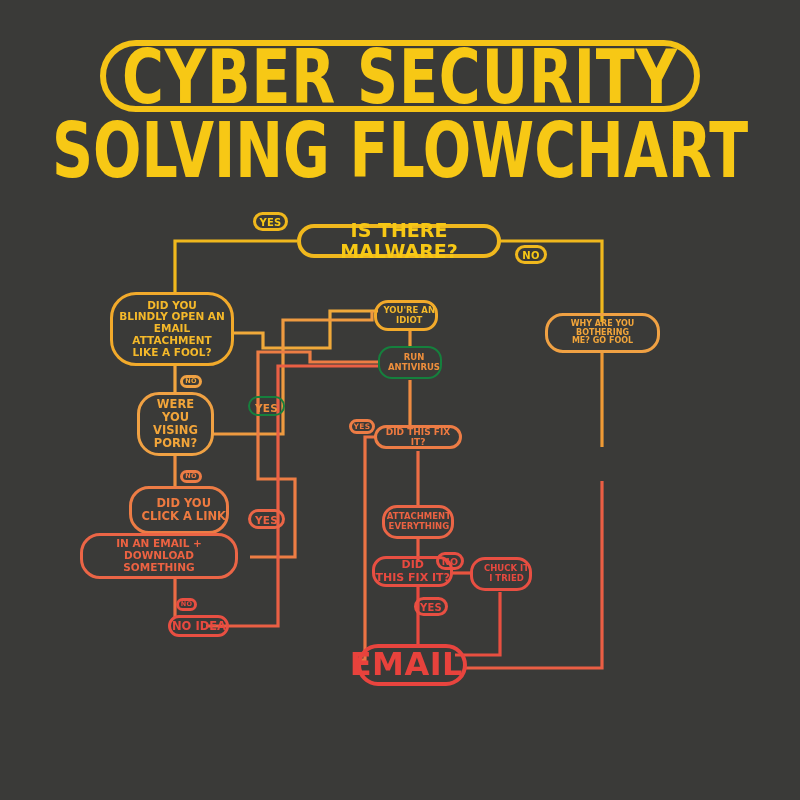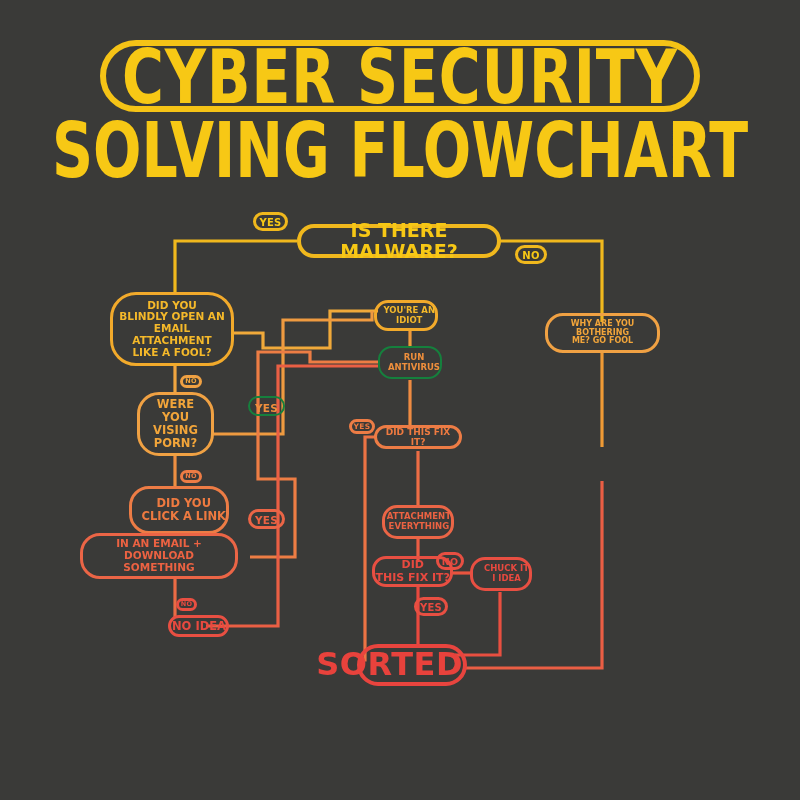--- a/index.html
+++ b/index.html
@@ -211,25 +211,25 @@
 EVERYTHING</span>
   </div>
 
   <div class="node pill t-red2" style="left:372px; top:556px; width:81px; height:31px; font-size:11px; border-radius:14px;">
     <span>DID
 THIS FIX IT?</span>
   </div>
 
   <div class="node pill t-red2" style="left:470px; top:557px; width:62px; height:34px; font-size:8.5px; border-radius:15px;">
     <span>CHUCK IT
-I IDEA</span>
+I TRIED</span>
   </div>
 
   <div class="node pill t-red3" style="left:357px; top:644px; width:110px; height:42px; font-size:32px; border-width:4px; letter-spacing:0.5px;">
-    <span>SORTED</span>
+    <span>EMAIL</span>
   </div>
 
   <div class="node pill t-or1" style="left:545px; top:313px; width:115px; height:40px; font-size:8px; border-radius:18px; padding:0 5px;">
     <span>WHY ARE YOU BOTHERING
 ME? GO FOOL</span>
   </div>
 
 
   <div class="badge t-gold sq" style="left:253px; top:212px; width:35px; height:19px; font-size:10px;">
     <span>YES</span>

